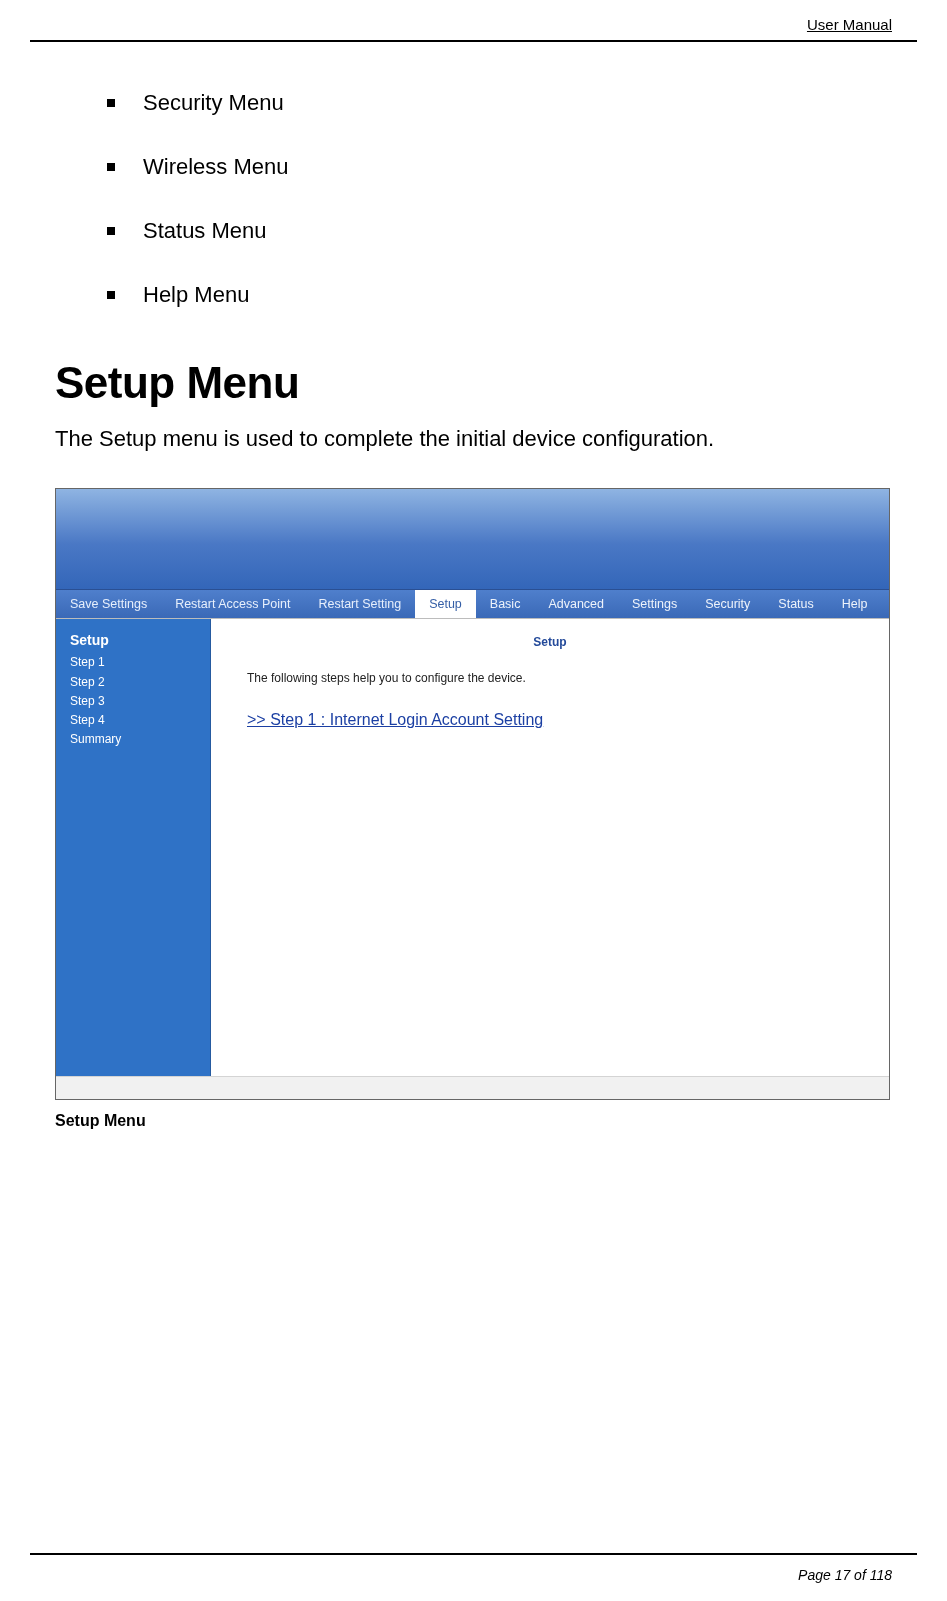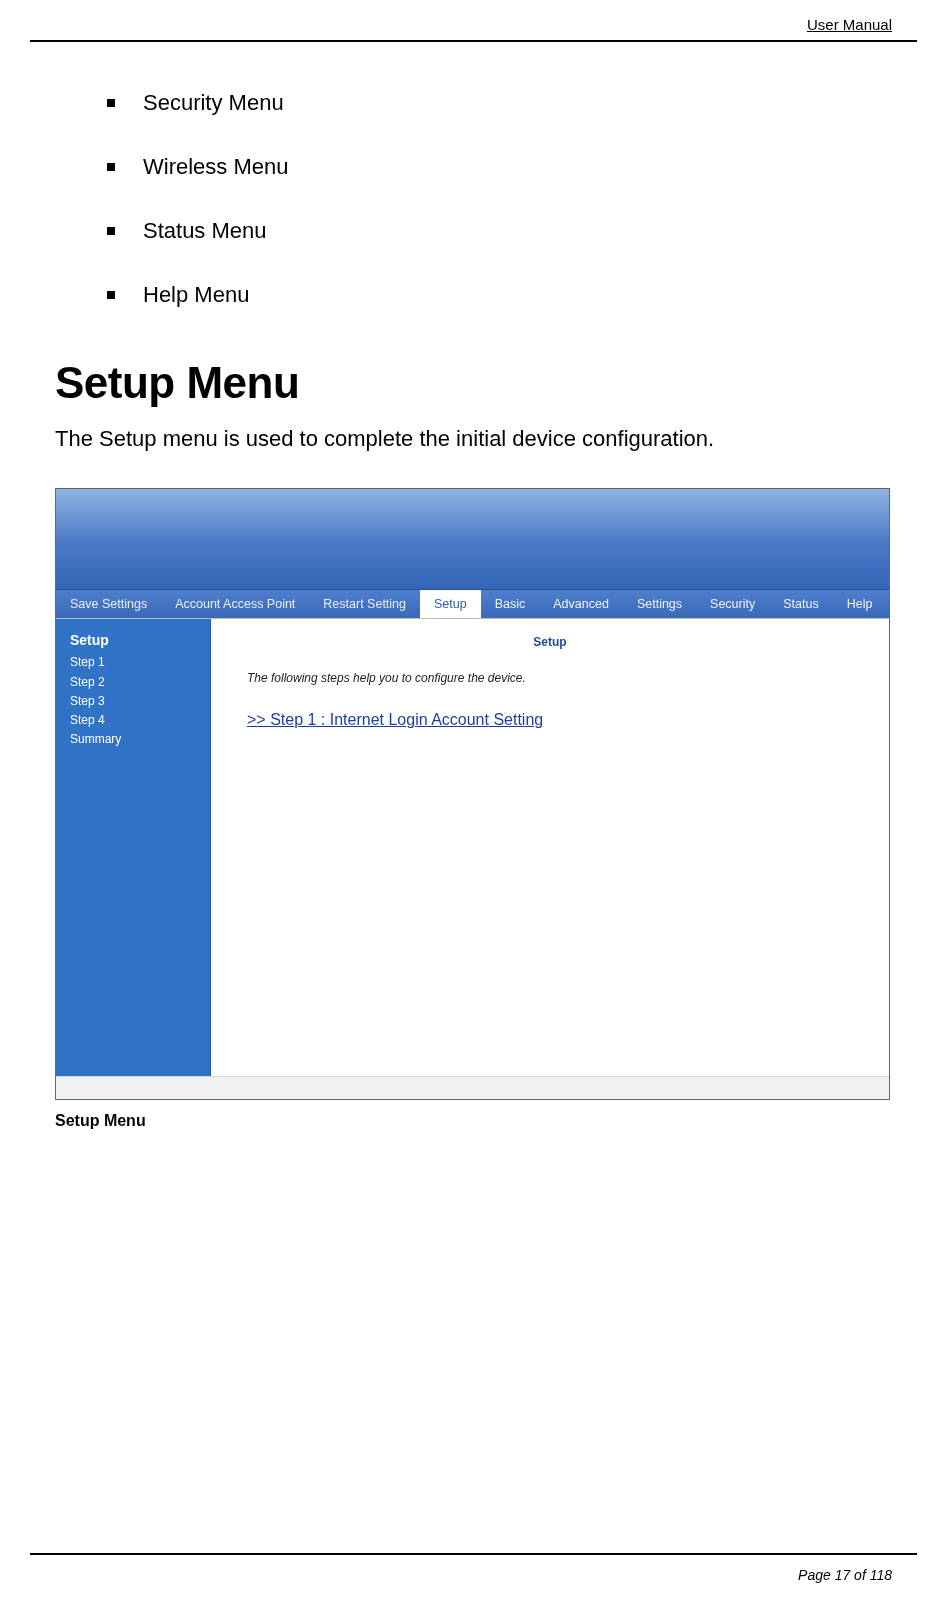--- a/index.html
+++ b/index.html
@@ -135,21 +135,20 @@
     color: #244a9a;
     font-size: 12px;
     font-weight: 700;
     text-align: center;
     margin-bottom: 22px;
   }
   .shot-main .panel-text {
     font-size: 12px;
     color: #222;
     margin-bottom: 26px;
-    font-style: italic;
   }
   .shot-main .step-link {
     font-size: 16px;
     color: #1b3fa3;
     text-decoration: underline;
     cursor: pointer;
   }
   .shot-footer {
     position: absolute;
     left: 0; right: 0; bottom: 0;
@@ -207,21 +206,21 @@
     </ul>
 
     <div class="h1">Setup Menu</div>
     <div class="lead">The Setup menu is used to complete the initial device configuration.</div>
 
     <div class="shot">
       <div class="shot-banner"></div>
 
       <div class="shot-tabs">
         <div class="tab link">Save Settings</div>
-        <div class="tab link">Account Access Point</div>
+        <div class="tab link">Restart Access Point</div>
         <div class="tab link">Restart Setting</div>
         <div class="tab active">Setup</div>
         <div class="tab nav">Basic</div>
         <div class="tab nav">Advanced</div>
         <div class="tab nav">Settings</div>
         <div class="tab nav">Security</div>
         <div class="tab nav">Status</div>
         <div class="tab nav">Help</div>
       </div>
 

